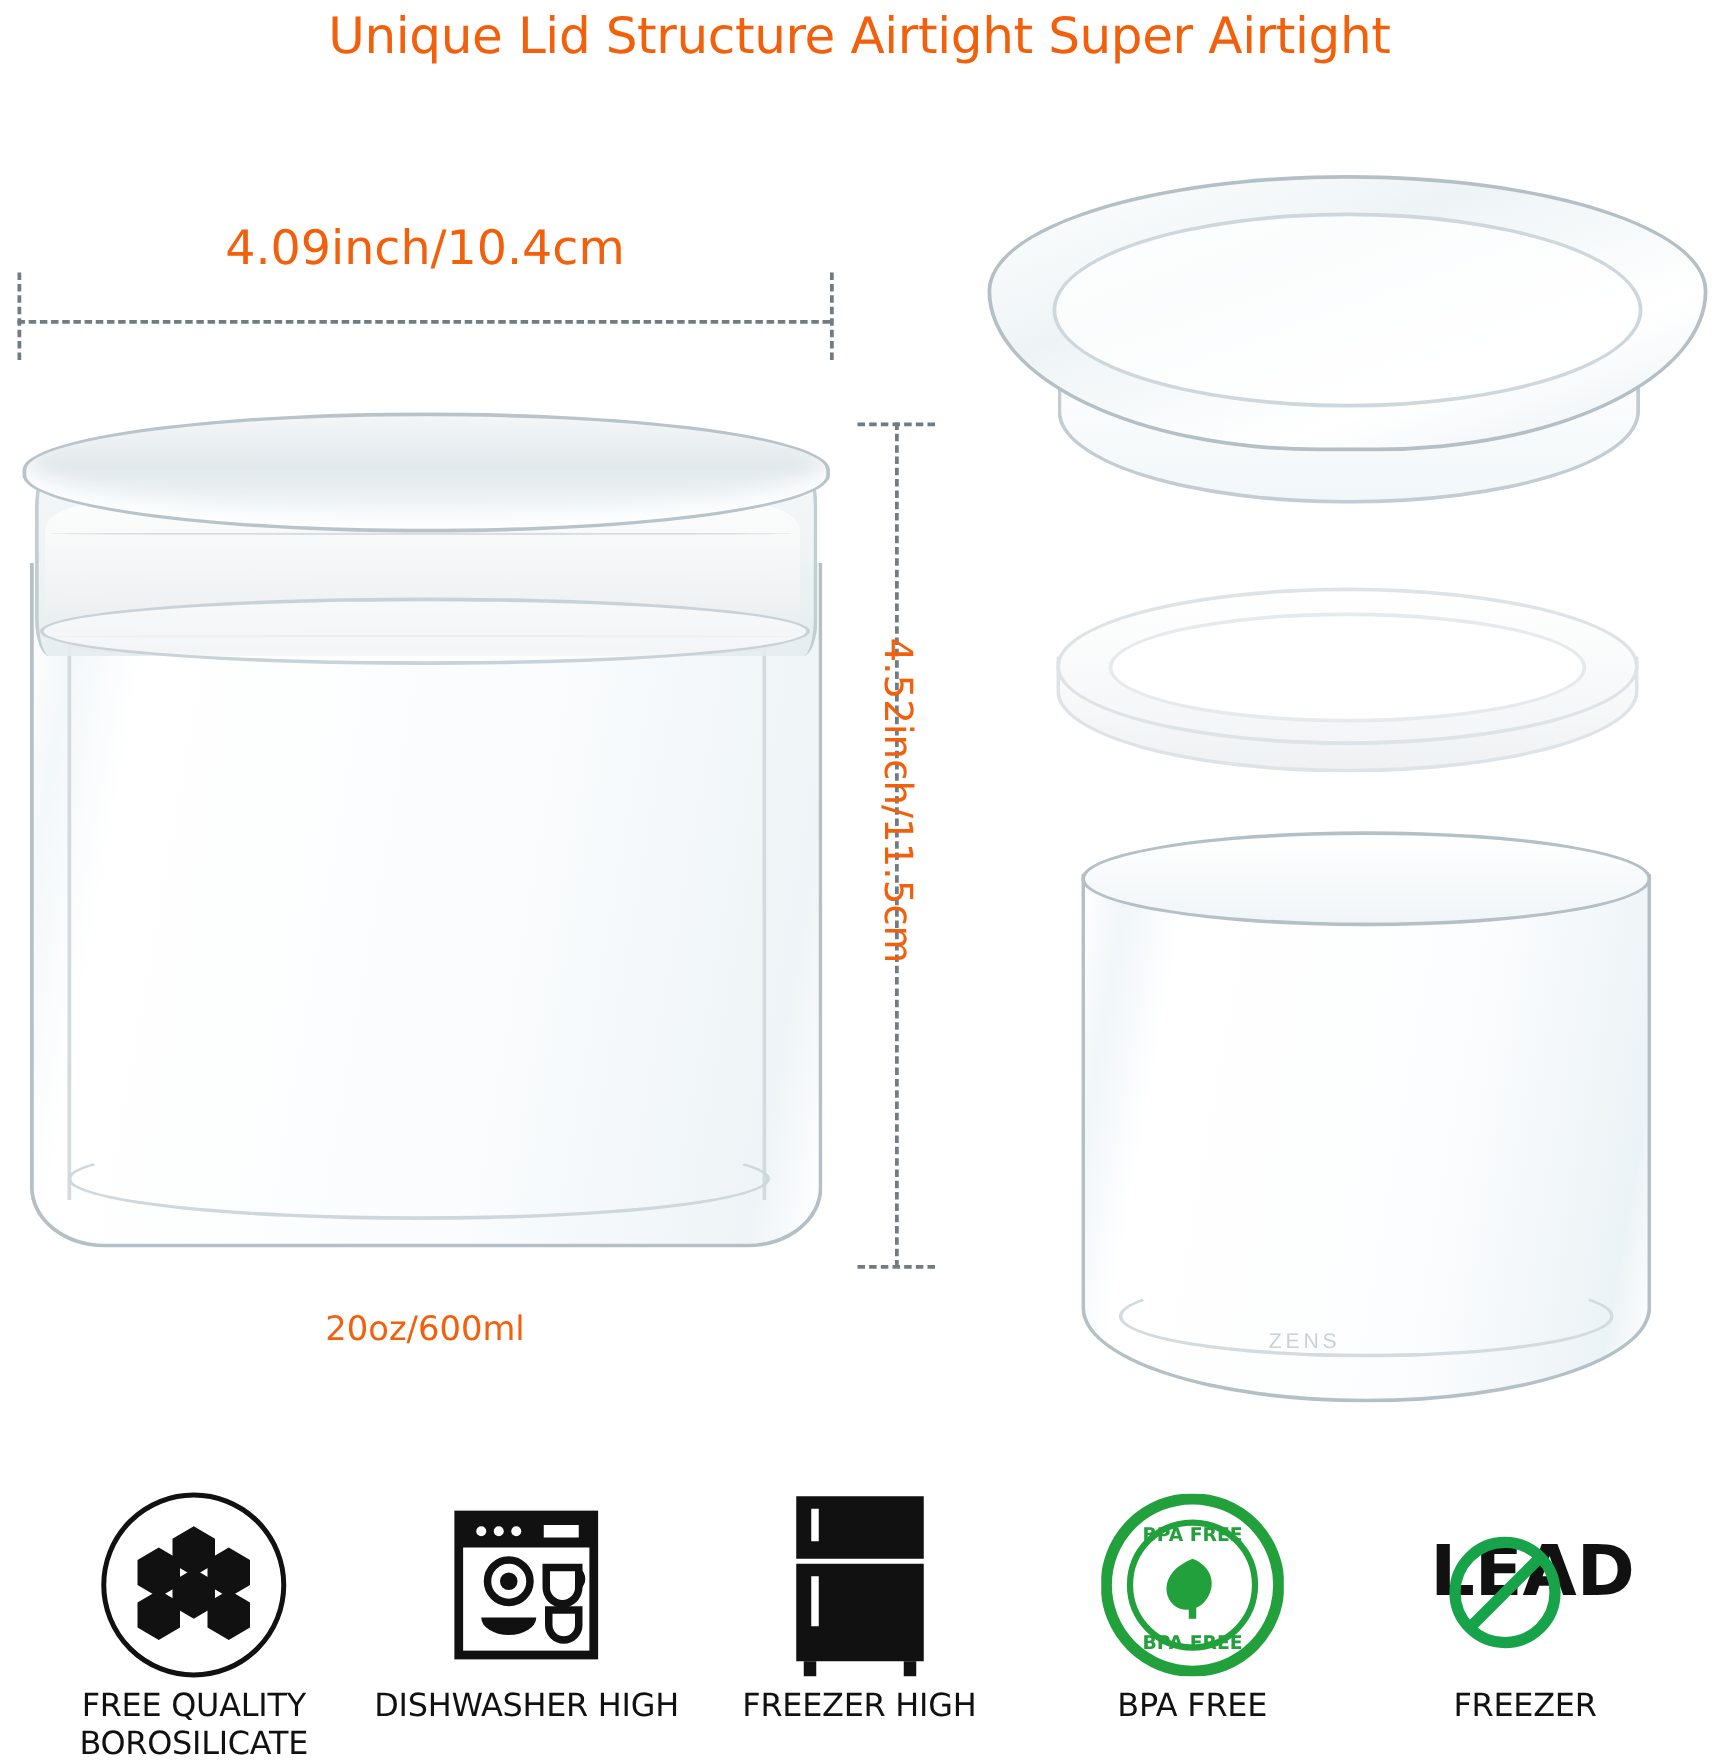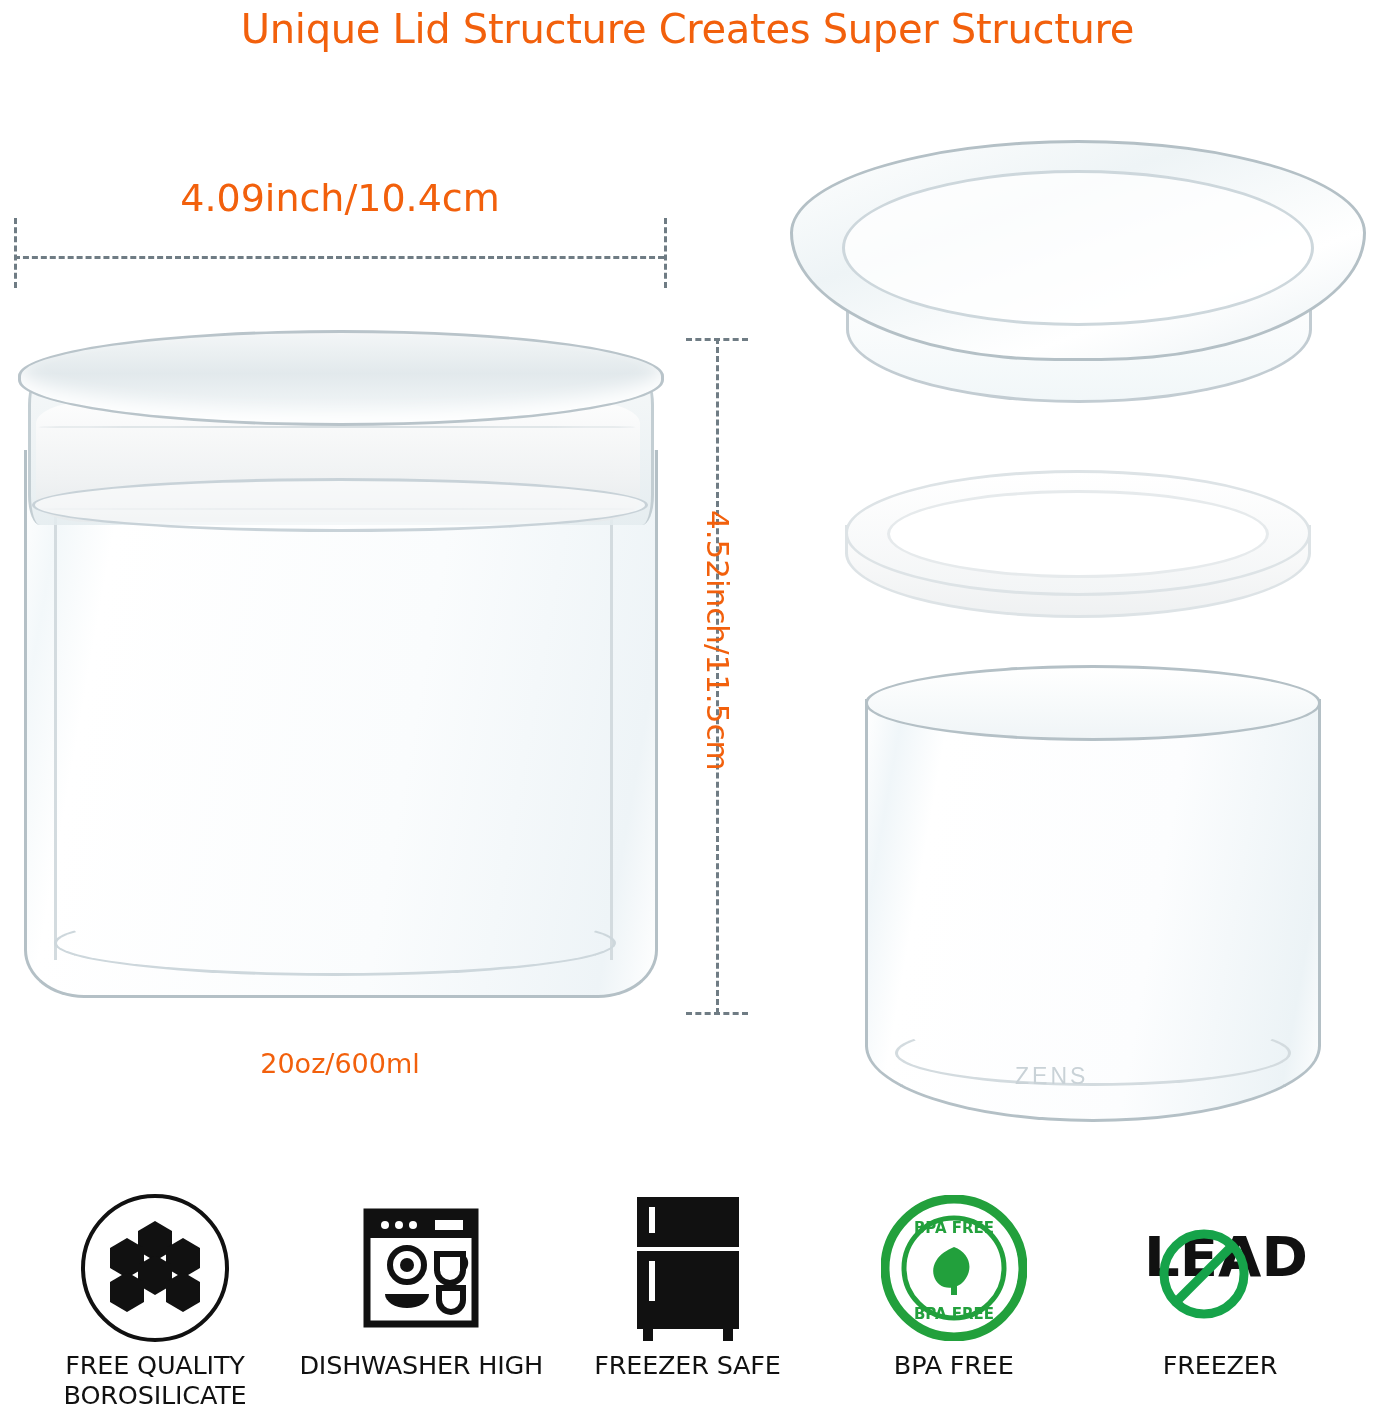--- a/index.html
+++ b/index.html
@@ -303,21 +303,21 @@
     width: 390px;
     height: 60px;
     border: 3px solid #d3dbdf;
     border-top-color: transparent;
     border-radius: 50%;
   }
   .cup-brand {
     position: absolute;
     left: 150px;
     top: 398px;
-    font-size: 23px;
+    font-size: 17px;
     letter-spacing: 3px;
     color: #c9d2d7;
     font-family: "Liberation Sans", sans-serif;
   }
 
   
   .features {
     position: absolute;
     left: 0;
     top: 1185px;
@@ -344,21 +344,21 @@
     line-height: 30px;
     text-align: center;
     color: #111111;
     font-family: "DejaVu Sans", sans-serif;
     letter-spacing: -0.2px;
   }
 </style>
 </head>
 <body>
 
-<div class="headline">Unique Lid Structure Creates Super Structure</div>
+<div class="headline">Unique Lid Structure Airtight Super Airtight</div>
 
 <div class="dash-v" style="left:14px; top:218px; height:70px;"></div>
 <div class="dash-v" style="left:664px; top:218px; height:70px;"></div>
 <div class="dash-h" style="left:14px; top:256px; width:650px;"></div>
 
 <div class="dash-h" style="left:686px; top:338px; width:62px;"></div>
 <div class="dash-h" style="left:686px; top:1012px; width:62px;"></div>
 <div class="dash-v" style="left:716px; top:338px; height:676px;"></div>
 
 <div class="dim-width-label">4.09inch/10.4cm</div>
@@ -443,21 +443,21 @@
     <div class="feature-icon">
       <svg width="118" height="150" viewBox="0 0 118 150">
         <rect x="8" y="4" width="102" height="50" fill="#111"></rect>
         <rect x="8" y="58" width="102" height="78" fill="#111"></rect>
         <rect x="20" y="14" width="6" height="26" fill="#fff"></rect>
         <rect x="20" y="68" width="6" height="40" fill="#fff"></rect>
         <rect x="14" y="136" width="10" height="12" fill="#111"></rect>
         <rect x="94" y="136" width="10" height="12" fill="#111"></rect>
       </svg>
     </div>
-    <div class="feature-label">FREEZER SAFE</div>
+    <div class="feature-label">FREEZER HIGH</div>
   </div>
 
   <div class="feature">
     <div class="feature-icon">
       <svg width="146" height="146" viewBox="0 0 146 146">
         <circle cx="73" cy="73" r="69" fill="none" stroke="#22a03c" stroke-width="9"></circle>
         <circle cx="73" cy="73" r="50" fill="none" stroke="#22a03c" stroke-width="5"></circle>
         <text x="73" y="38" text-anchor="middle" font-family="DejaVu Sans, sans-serif" font-size="15" font-weight="bold" fill="#22a03c">BPA FREE</text>
         <text x="73" y="124" text-anchor="middle" font-family="DejaVu Sans, sans-serif" font-size="15" font-weight="bold" fill="#22a03c">BPA FREE</text>
         <path d="M73 52 c16 6 20 22 10 34 c-5 6 -13 8 -20 6 c-10 -4 -14 -16 -8 -26 c4 -7 11 -11 18 -14 z" fill="#22a03c"></path>

